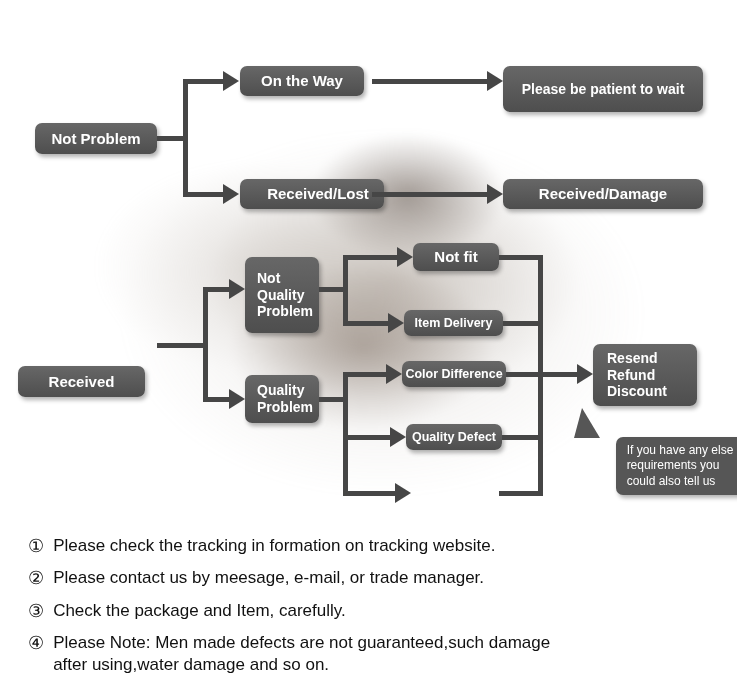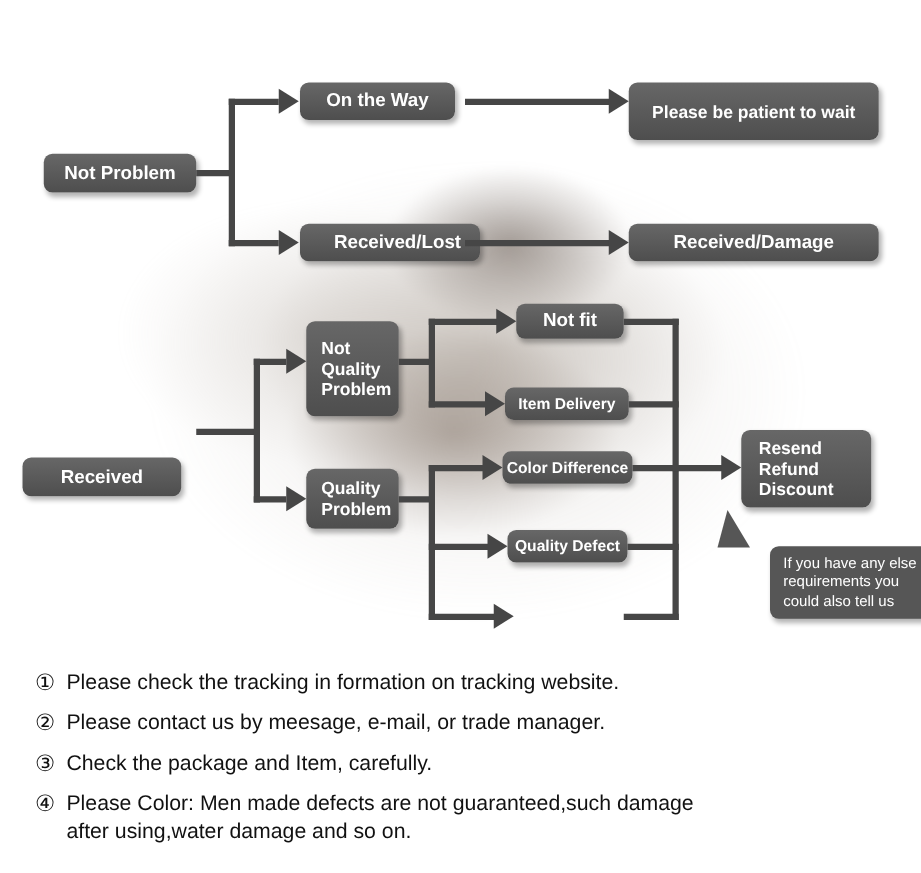--- a/index.html
+++ b/index.html
@@ -130,18 +130,18 @@
     <div class="note">
       <span class="num">②</span>
       <span class="txt">Please contact us by meesage, e-mail, or trade manager.</span>
     </div>
     <div class="note">
       <span class="num">③</span>
       <span class="txt">Check the package and Item, carefully.</span>
     </div>
     <div class="note">
       <span class="num">④</span>
-      <span class="txt">Please Color: Men made defects are not guaranteed,such damage
+      <span class="txt">Please Note: Men made defects are not guaranteed,such damage
 after using,water damage and so on.</span>
     </div>
   </div>
 
 </div>
 
 </body></html>

